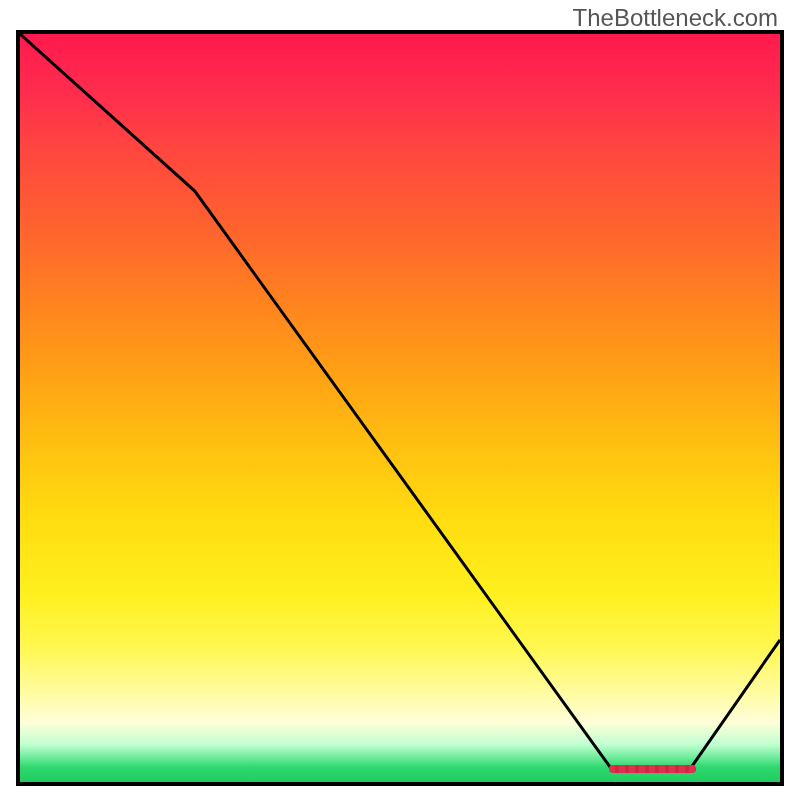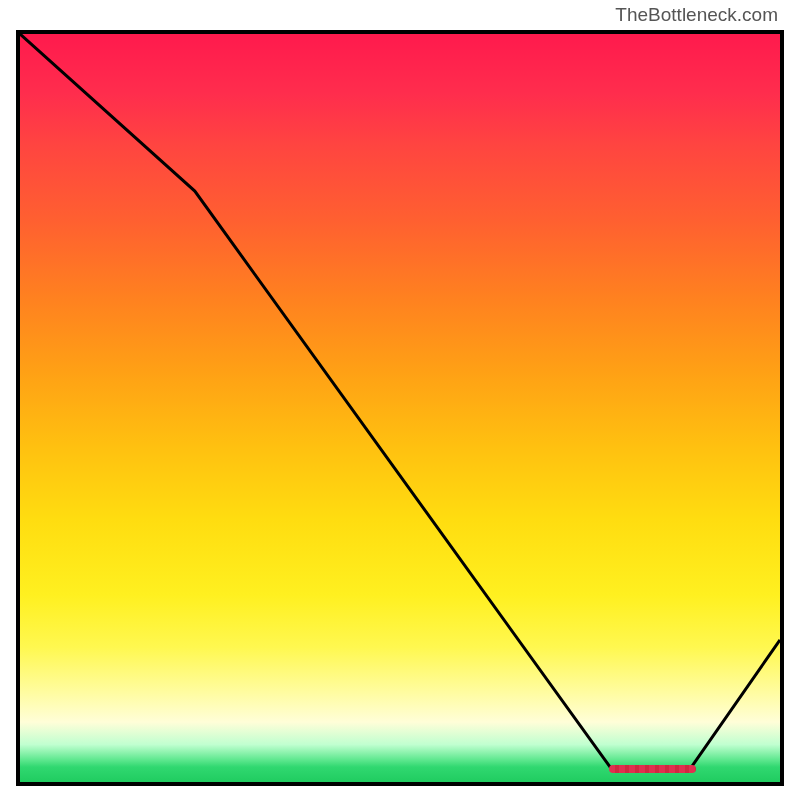--- a/index.html
+++ b/index.html
@@ -11,21 +11,21 @@
       width: 800px;
       height: 800px;
       background: #ffffff;
       position: relative;
       font-family: Arial, sans-serif;
     }
     .watermark {
       position: absolute;
       top: 4px;
       right: 22px;
-      font-size: 19px;
+      font-size: 24px;
       color: #555;
       font-weight: normal;
       z-index: 10;
     }
     .chart-container {
       position: absolute;
       top: 30px;
       left: 16px;
       width: 768px;
       height: 756px;

